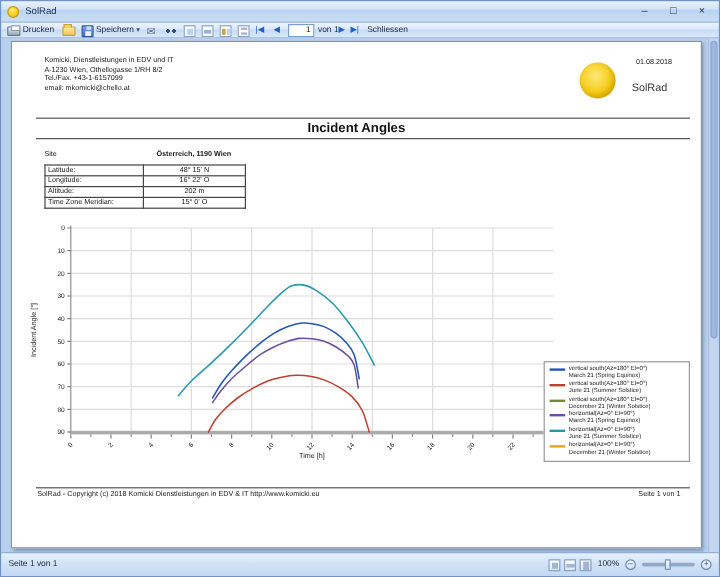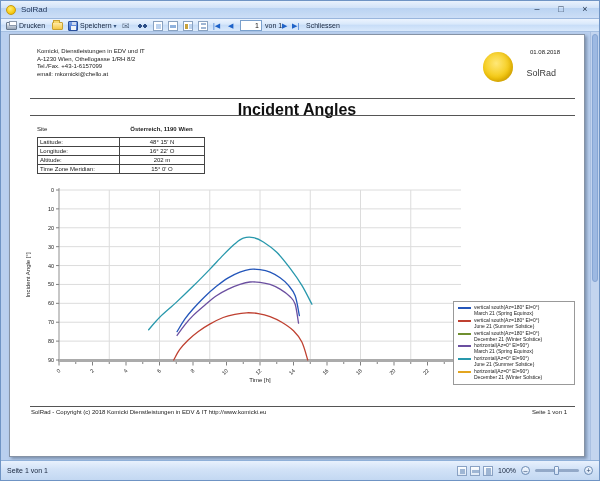--- a/index.html
+++ b/index.html
@@ -42,21 +42,21 @@
     border:1px solid #8693a5;box-shadow:2px 2px 3px rgba(50,70,100,.45);}
   .page-inner{position:relative;width:100%;height:100%;}
   .p-abs{position:absolute;white-space:nowrap;}
   .company{left:27px;top:13px;font-size:6px;line-height:7.6px;color:#1a1a1a;}
   .p-date{right:24px;top:14px;font-size:6px;color:#1a1a1a;}
   .p-logo{position:absolute;right:71px;top:17px;width:30px;height:30px;border-radius:50%;
     background:radial-gradient(circle at 44% 38%,#ffe878,#f3c70c 62%,#d3a708);
     box-shadow:inset -2px -2px 4px rgba(160,110,0,.35);}
   .p-brand{right:28px;top:33px;font-size:9px;color:#3a3a3a;}
   .hr{position:absolute;left:20px;width:545px;height:0;border-top:1px solid #555;}
-  .p-title{left:0;right:0;top:66px;text-align:center;font-size:16px;font-weight:bold;color:#111;}
+  .p-title{left:0;right:0;top:66px;text-align:center;font-size:11px;font-weight:bold;color:#111;}
   .site-label{left:27px;top:91px;font-size:6px;color:#1a1a1a;}
   .site-value{left:109px;top:91px;width:85px;text-align:center;font-size:6px;font-weight:bold;color:#1a1a1a;}
   .site-table{position:absolute;left:27px;top:102px;border-collapse:collapse;}
   .site-table td{border:1px solid #444;font-size:6px;color:#1a1a1a;height:9px;padding:0 2px;white-space:nowrap;}
   .site-table td.lab{width:82px;text-align:left;}
   .site-table td.val{width:85px;text-align:center;}
   .legend{position:absolute;left:443px;top:266px;width:122px;background:#fff;border:1px solid #999;
     padding:3px 3px 2px 4px;}
   .leg-item{display:flex;margin-bottom:1px;}
   .leg-sw{width:13px;height:2px;margin:2px 3px 0 0;flex:none;}

